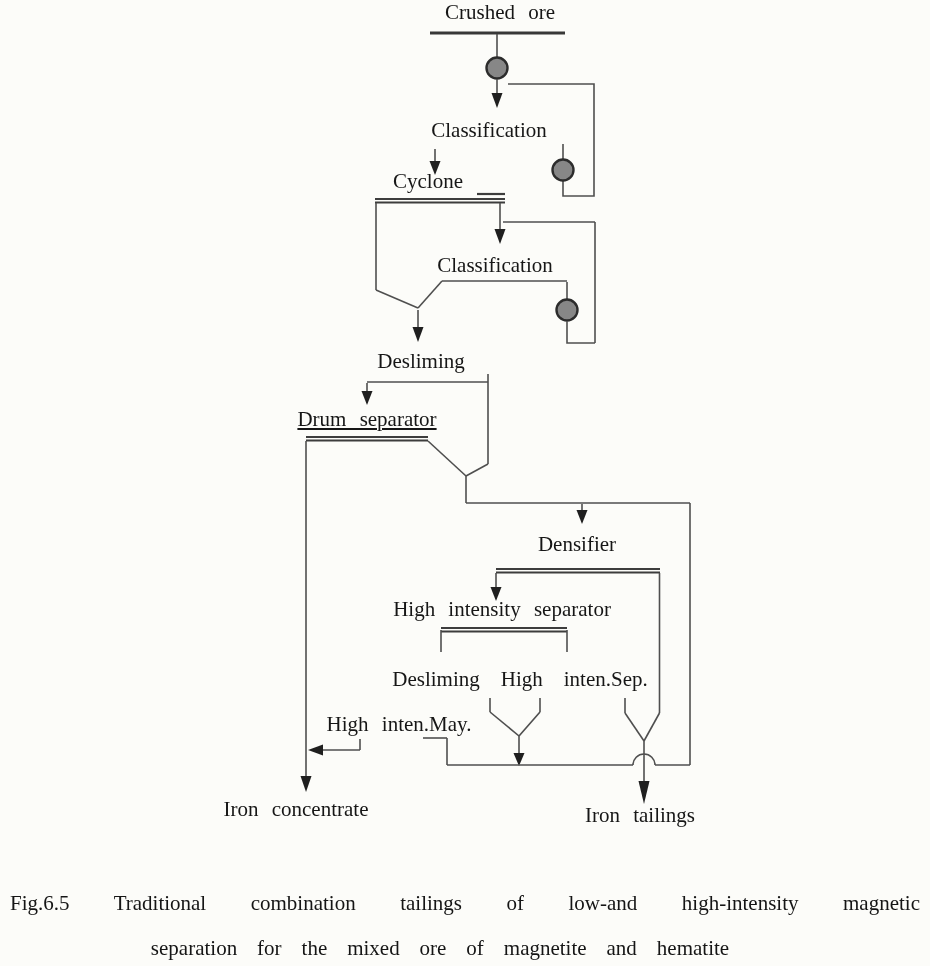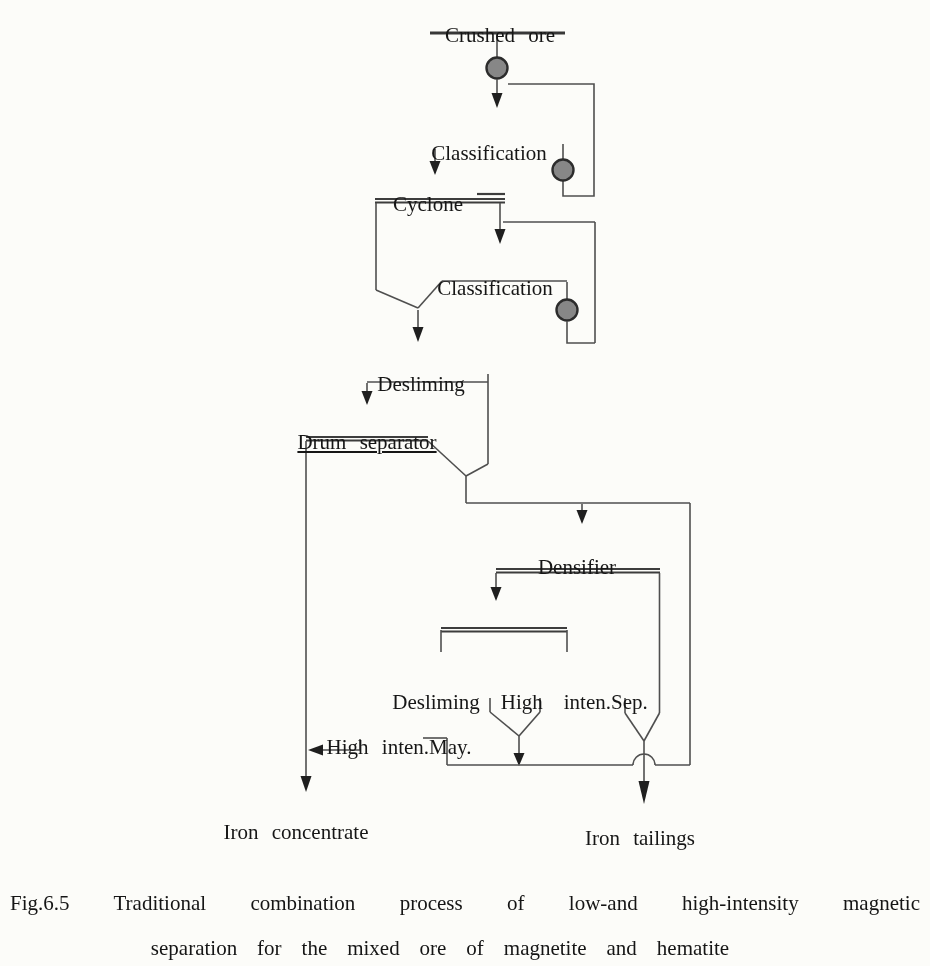--- a/index.html
+++ b/index.html
@@ -5,21 +5,21 @@
   html,body { margin:0; padding:0; }
   .page {
     position:relative; width:930px; height:966px;
     background:#fcfcf9; overflow:hidden;
     font-family:"Liberation Serif", serif; color:#1a1a1a;
   }
   svg.flow { position:absolute; left:0; top:0; }
   .lbl {
     position:absolute; transform:translateX(-50%);
     font-size:21px; line-height:1.05; white-space:nowrap;
-    word-spacing:0.38em; color:#161616;margin-top:23px;
+    word-spacing:0.38em; color:#161616;
   }
   .lbl.wide { word-spacing:0.75em; }
   .cap {
     position:absolute; font-size:21px; color:#151515;
   }
   .cap1 { left:10px; width:910px; top:891px; text-align:justify; text-align-last:justify; }
   .cap2 { left:0px; width:880px; top:936px; text-align:center; word-spacing:0.7em; }
   .ln   { stroke:#4f4f4f; stroke-width:1.6; fill:none; }
   .lid  { stroke:#3d3d3d; stroke-width:2.2; fill:none; }
   .bar  { stroke:#383838; stroke-width:2.8; fill:none; }
@@ -149,21 +149,22 @@
     </g>
   </svg>
 
   <div class="lbl" style="left:500px; top:1px;">Crushed ore</div>
   <div class="lbl" style="left:489px; top:119px;">Classification</div>
   <div class="lbl" style="left:428px; top:170px;text-align:right;">Cyclone</div>
   <div class="lbl" style="left:495px; top:254px;">Classification</div>
   <div class="lbl" style="left:421px; top:350px;">Desliming</div>
   <div class="lbl" style="left:367px; top:408px;text-decoration:underline;">Drum separator</div>
   <div class="lbl" style="left:577px; top:533px;">Densifier</div>
+  <div class="lbl" style="left:502px; top:598px;">High intensity separator</div>
   <div class="lbl wide" style="left:520px; top:668px;">Desliming High inten.Sep.</div>
   <div class="lbl" style="left:399px; top:713px;">High inten.May.</div>
   <div class="lbl" style="left:296px; top:798px;">Iron concentrate</div>
   <div class="lbl" style="left:640px; top:804px;">Iron tailings</div>
 
-  <div class="cap cap1">Fig.6.5 Traditional combination process of low-and high-intensity magnetic</div>
+  <div class="cap cap1">Fig.6.5 Traditional combination tailings of low-and high-intensity magnetic</div>
   <div class="cap cap2">separation for the mixed ore of magnetite and hematite</div>
 
 </div>
 
 </body></html>

